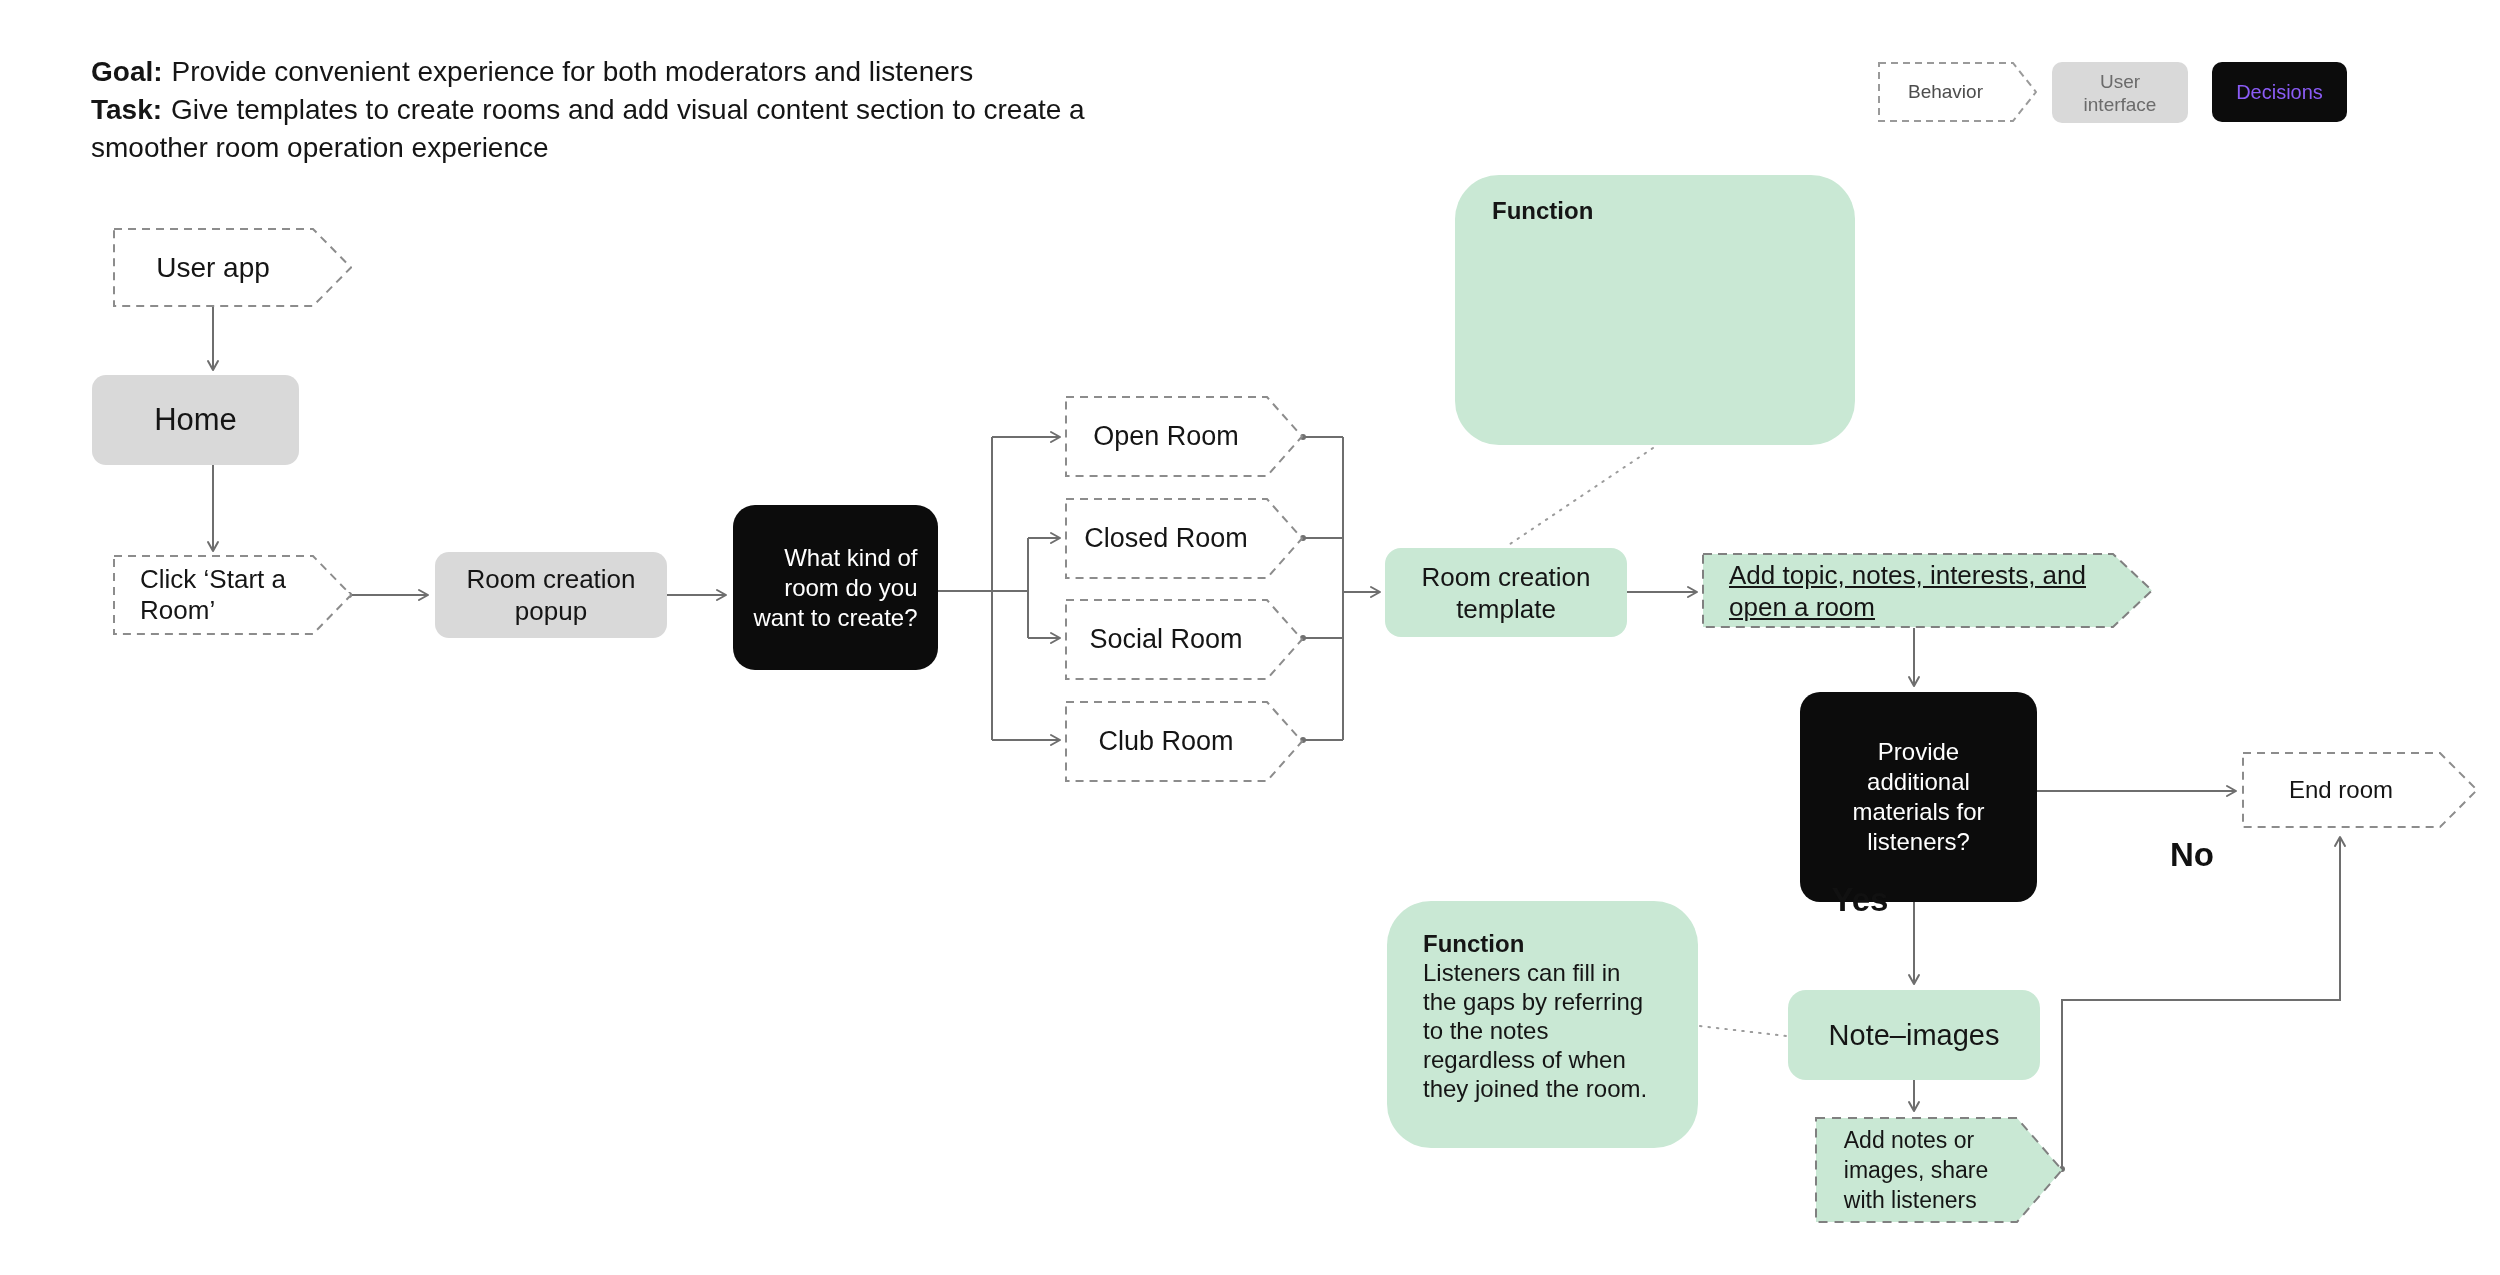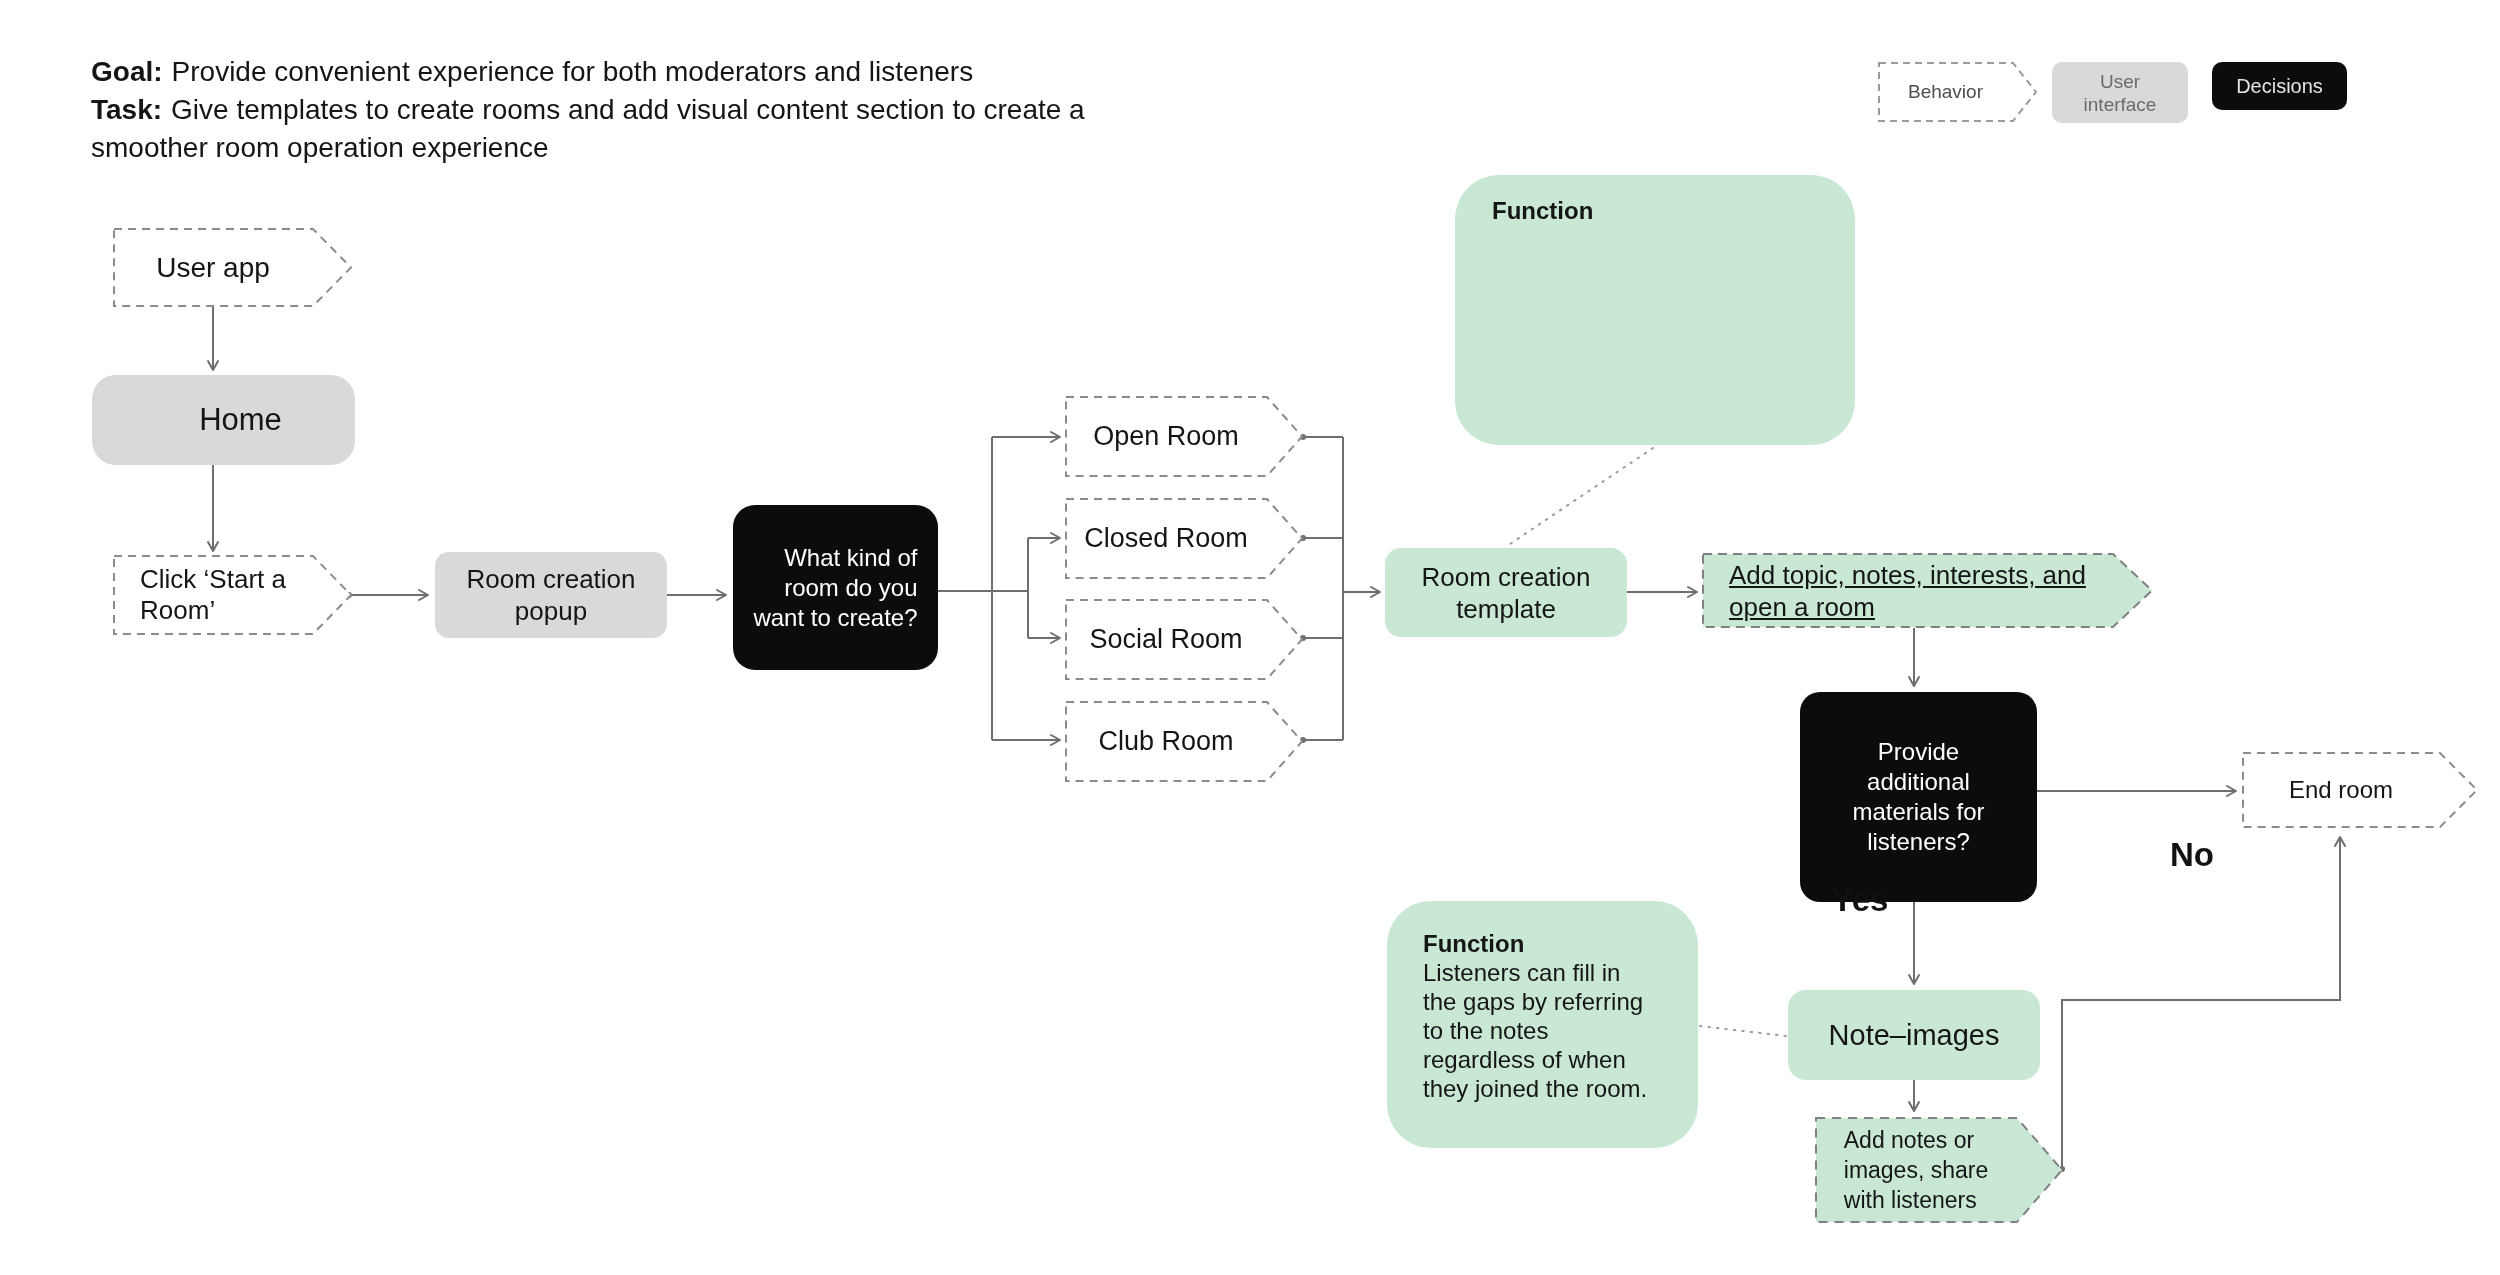--- a/index.html
+++ b/index.html
@@ -99,32 +99,32 @@
     <svg width="159" height="60" viewBox="0 0 159 60">
       <path d="M1 1 H135 L158 30 L135 59 H1 Z" fill="#ffffff" stroke="#9a9a9a" stroke-width="2" stroke-dasharray="7 5"></path>
     </svg>
     <div class="node-text" style="width:135px;font-size:19px;color:#4d4d4d;">Behavior</div>
   </div>
 
   <div class="rrect" style="left:2052px;top:62px;width:136px;height:61px;background:#d9d9d9;border-radius:10px;
               font-size:19px;line-height:23px;color:#6b6b6b;">User
 interface</div>
 
-  <div class="rrect" style="left:2212px;top:62px;width:135px;height:48px;background:#0c0c0c;border-radius:10px;
-              font-size:20px;color:#e5e5e5;">Decisions</div>
+  <div class="rrect" style="left:2212px;top:62px;width:135px;height:60px;background:#0c0c0c;border-radius:10px;
+              font-size:20px;color:#8b5cf6;">Decisions</div>
 
   <div class="penta" style="left:113px;top:228px;width:239px;height:79px;">
     <svg width="239" height="79" viewBox="0 0 239 79">
       <path d="M1 1 H200 L238 39.5 L200 78 H1 Z" fill="#ffffff" stroke="#8c8c8c" stroke-width="2" stroke-dasharray="8 6"></path>
     </svg>
     <div class="node-text" style="width:200px;font-size:28px;">User app</div>
   </div>
 
-  <div class="rrect" style="left:92px;top:375px;width:229px;height:90px;background:#d9d9d9;border-radius:24px;
-              font-size:31px;padding-left:34px;">Home</div>
+  <div class="rrect" style="left:92px;top:375px;width:207px;height:90px;background:#d9d9d9;border-radius:14px;
+              font-size:31px;">Home</div>
 
   <div class="penta" style="left:113px;top:555px;width:239px;height:80px;">
     <svg width="239" height="80" viewBox="0 0 239 80">
       <path d="M1 1 H200 L238 40 L200 79 H1 Z" fill="#ffffff" stroke="#8c8c8c" stroke-width="2" stroke-dasharray="8 6"></path>
     </svg>
     <div class="node-text" style="width:200px;font-size:26px;line-height:31px;">Click ‘Start a
 Room’</div>
   </div>
 
   <div class="rrect" style="left:435px;top:552px;width:232px;height:86px;background:#d9d9d9;border-radius:14px;

